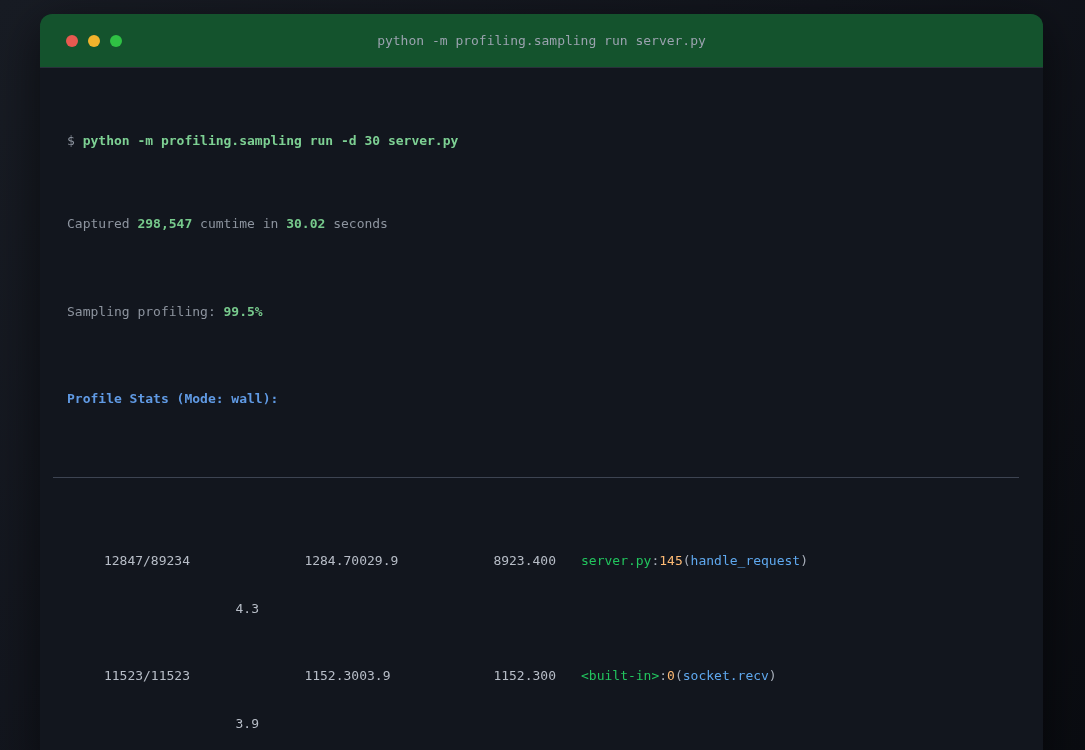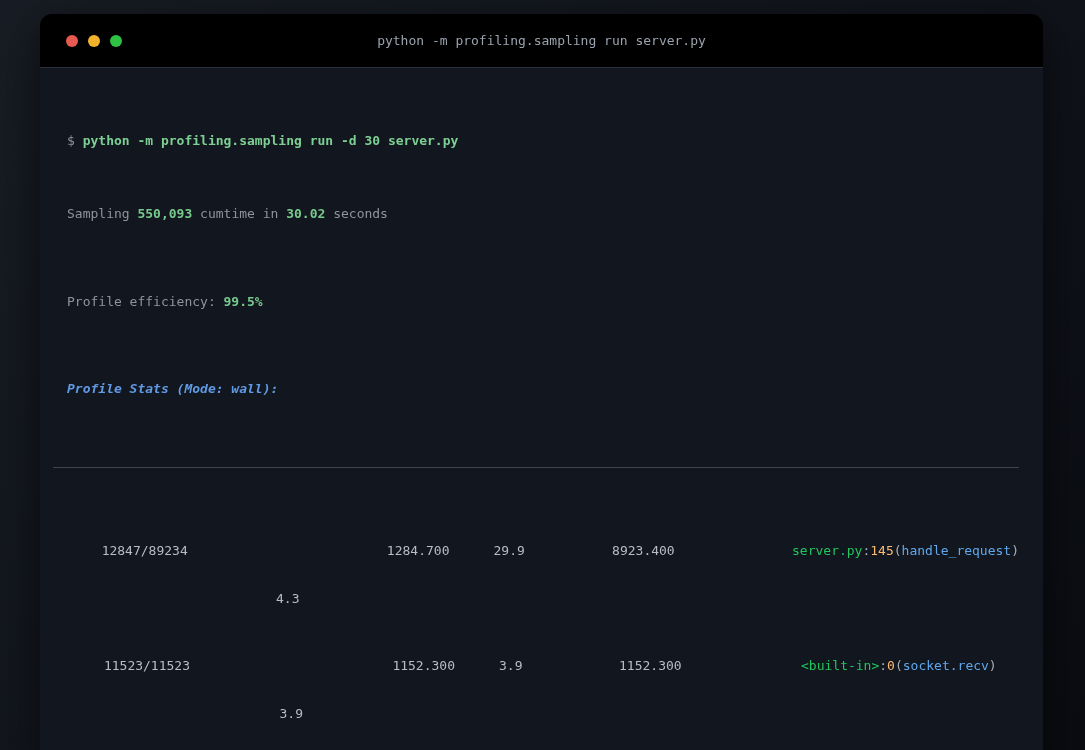--- a/index.html
+++ b/index.html
@@ -13,21 +13,21 @@
     position: absolute;
     left: 40px; top: 14px;
     width: 1003px; height: 760px;
     background: #12161e;
     border-radius: 12px;
     box-shadow: 0 12px 48px rgba(0,0,0,0.55);
     overflow: hidden;
   }
   .titlebar {
     height: 54px;
-    background: #000000;
+    background: #14532d;
     border-bottom: 1px solid #2a303b;
     display: flex;
     align-items: center;
     position: relative;
   }
   .lights { display: flex; gap: 10px; margin-left: 26px; }
   .light { width: 12px; height: 12px; border-radius: 50%; cursor: default; }
   .light.red    { background: #e85950; }
   .light.yellow { background: #f2b32c; }
   .light.green  { background: #2fc144; }
@@ -39,68 +39,68 @@
     color: #9aa2ae;
     pointer-events: none;
   }
   .content {
     padding: 14px 24px 0 27px;
     font-size: 13px;
     color: #c9ced6;
     white-space: pre;
   }
   .line        { line-height: 28px; }
-  .prompt-line { }
-  .tline       { line-height: 22px; display: flex; gap: 44px; }
-  .sec-title   { line-height: 28px; font-weight: bold; color: #609ae4; font-style: italic; }
+  .prompt-line { margin-bottom: 10px; }
+  .tline       { line-height: 22px; display: flex; }
+  .sec-title   { line-height: 28px; font-weight: bold; color: #609ae4; }
   .thead       { line-height: 22px; font-weight: bold; color: #609ae4; }
   .divider {
     border: 0;
     border-top: 1px solid #3d4452;
     margin: 4px 0 12px -14px;
   }
   .dim    { color: #8d949f; }
   .num    { color: #b7bdc7; }
   .green  { color: #77c98c; }
   .bgreen { color: #77c98c; font-weight: bold; }
   .file   { color: #22c55e; margin-left: 6px; }
   .orange { color: #fdba74; }
   .blue   { color: #5fa8ee; }
   .punct  { color: #a8afba; }
   .cmd    { color: #7dd093; font-weight: bold; }
   
   .c1 { display: inline-block; width: 123px; text-align: right; }
   .c2 { display: inline-block; width: 69px;  text-align: right; margin-top: 48px; }
   .c3 { display: inline-block; width: 108px; text-align: right; }
   .c4 { display: inline-block; width: 76px;  text-align: left; }
-  .c5 { display: inline-block; width: 113px; }
+  .c5 { display: inline-block; width: 113px; text-align: right; }
   .fn { margin-left: 19px; }
 </style>
 </head>
 <body>
 
 <div class="window">
 
   <div class="titlebar">
     <div class="lights">
       <span class="light red"></span>
       <span class="light yellow"></span>
       <span class="light green"></span>
     </div>
     <div class="title">python -m profiling.sampling run server.py</div>
   </div>
 
   <div class="content">
 
     <div class="line prompt-line"><span class="dim">$</span> <span class="cmd">python -m profiling.sampling run -d 30 server.py</span></div>
 
-    <div class="line"><span class="dim">Sampling</span> <span class="bgreen">550,093</span> <span class="dim">cumtime in</span> <span class="bgreen">30.02</span> <span class="dim">seconds</span></div>
+    <div class="line"><span class="dim">Captured</span> <span class="bgreen">298,547</span> <span class="dim">cumtime in</span> <span class="bgreen">30.02</span> <span class="dim">seconds</span></div>
 
 
-    <div class="line"><span class="dim">Profile efficiency:</span> <span class="bgreen">99.5%</span></div>
+    <div class="line"><span class="dim">Sampling profiling:</span> <span class="bgreen">99.5%</span></div>
 
     <div class="sec-title" style="margin-top:14px">Profile Stats (Mode: wall):</div>
 
 
     <hr class="divider">
 
     
       <div class="tline"><span class="c1 num">12847/89234</span><span class="c2 num">4.3</span><span class="c3 num">1284.700</span><span class="c4 num">29.9</span><span class="c5 num">8923.400</span><span class="fn"><span class="file">server.py</span><span class="punct">:</span><span class="orange">145</span><span class="punct">(</span><span class="blue">handle_request</span><span class="punct">)</span></span></div>
     
       <div class="tline"><span class="c1 num">11523/11523</span><span class="c2 num">3.9</span><span class="c3 num">1152.300</span><span class="c4 num">3.9</span><span class="c5 num">1152.300</span><span class="fn"><span class="file">&lt;built-in&gt;</span><span class="punct">:</span><span class="orange">0</span><span class="punct">(</span><span class="blue">socket.recv</span><span class="punct">)</span></span></div>

